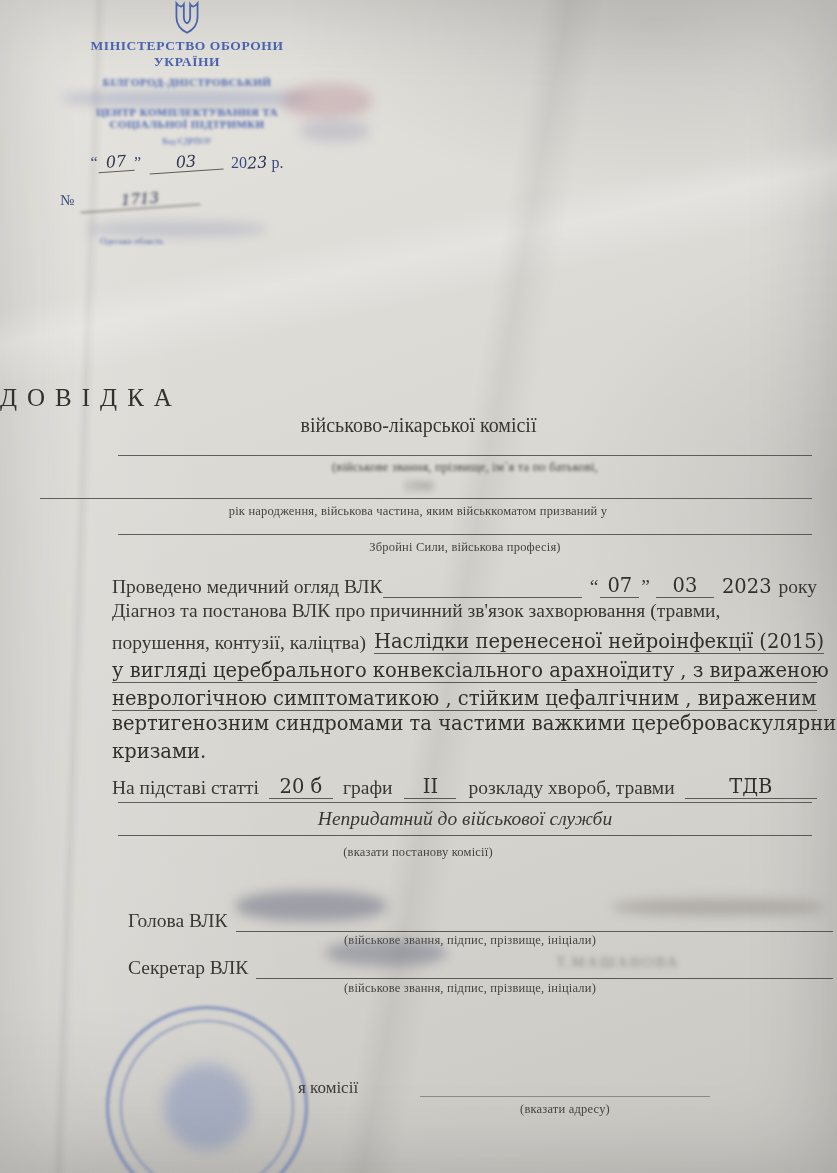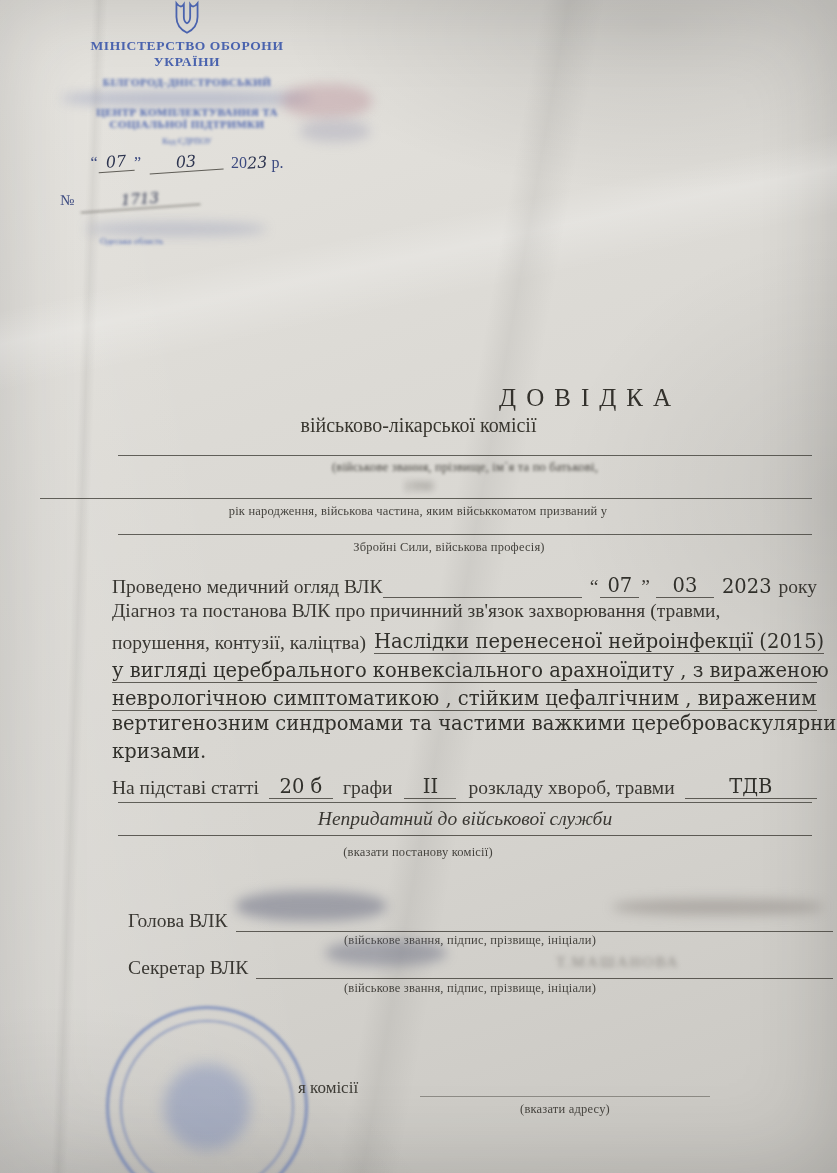--- a/index.html
+++ b/index.html
@@ -31,21 +31,21 @@
   .blur1{filter:blur(1.6px);}
   .blur2{filter:blur(3px);opacity:.85;}
   .blob{position:absolute;border-radius:45%;filter:blur(6px);}
   
   .stamp{position:absolute;left:34px;top:0;width:306px;text-align:center;color:#4a63ae;filter:blur(0.35px);}
   .stamp .big{font-size:13.5px;font-weight:bold;letter-spacing:.6px;}
   .stamp .org{font-size:11px;font-weight:bold;letter-spacing:.4px;}
   .stamp .tiny{font-size:8.5px;}
   .stampdate{position:absolute;left:34px;top:152px;width:306px;display:flex;justify-content:center;align-items:flex-end;font-size:16px;color:#3c4a80;}
   .stampnum{position:absolute;left:60px;top:190px;width:220px;display:flex;align-items:flex-end;font-size:15px;color:#3c4a80;}
-  .title{position:absolute;left:0;width:681px;text-align:right;font-size:25px;letter-spacing:10px;color:#33312c;}
+  .title{position:absolute;left:0;width:681px;text-align:left;font-size:25px;letter-spacing:10px;color:#33312c;}
   .subtitle{position:absolute;left:0;width:837px;text-align:center;font-size:20px;color:#38362f;}
   .decision{position:absolute;left:118px;width:694px;text-align:center;font-size:19.5px;padding-bottom:5px;border-bottom:1.3px solid rgba(62,60,54,0.8);}
   .sigrow{position:absolute;left:128px;width:705px;display:flex;align-items:flex-end;font-size:19.5px;}
   .sigline{flex:1 1 auto;border-bottom:1.3px solid rgba(62,60,54,0.8);position:relative;height:26px;margin-left:8px;}
   .signame{position:absolute;color:#8d8984;letter-spacing:2px;font-size:15px;filter:blur(2.6px);}
   .seal{
     position:absolute;left:106px;top:1006px;width:196px;height:196px;border-radius:50%;
     border:3.5px solid rgba(70,98,176,0.55);filter:blur(1.4px);
   }
   .seal .inner{position:absolute;inset:11px;border-radius:50%;border:2px solid rgba(70,98,176,0.45);}
@@ -91,21 +91,21 @@
 
   <div class="title" style="top:384px;">ДОВІДКА</div>
   <div class="subtitle" style="top:414px;">військово-лікарської комісії</div>
 
   <div class="rule" style="left:118px;width:694px;top:455px;"></div>
   <div class="caption blur1" style="left:168px;width:594px;top:460px;">(військове звання, прізвище, ім`я та по батькові,</div>
   <div class="abs blur2" style="left:0;width:837px;top:478px;text-align:center;font-size:15px;color:#6a6762;">1990</div>
   <div class="rule" style="left:40px;width:772px;top:498px;"></div>
   <div class="caption" style="left:118px;width:600px;top:504px;">рік народження, військова частина, яким військкоматом призваний у</div>
   <div class="rule" style="left:118px;width:694px;top:534px;"></div>
-  <div class="caption" style="left:152px;width:594px;top:540px;">Збройні Сили, військова професія)</div>
+  <div class="caption" style="left:168px;width:594px;top:540px;">Збройні Сили, військова професія)</div>
 
   <div class="bodyline" style="top:572px;height:26px;">
     <span>Проведено медичний огляд ВЛК</span>
     <span class="fill"></span>
     <span style="margin:0 2px 0 8px;">“</span>
     <span class="typed u" style="padding:0 7px;">07</span>
     <span style="margin:0 6px 0 2px;">”</span>
     <span class="typed u" style="width:58px;text-align:center;margin-right:8px;">03</span>
     <span class="typed">2023</span>
     <span style="margin-left:7px;text-align:right;">року</span>

